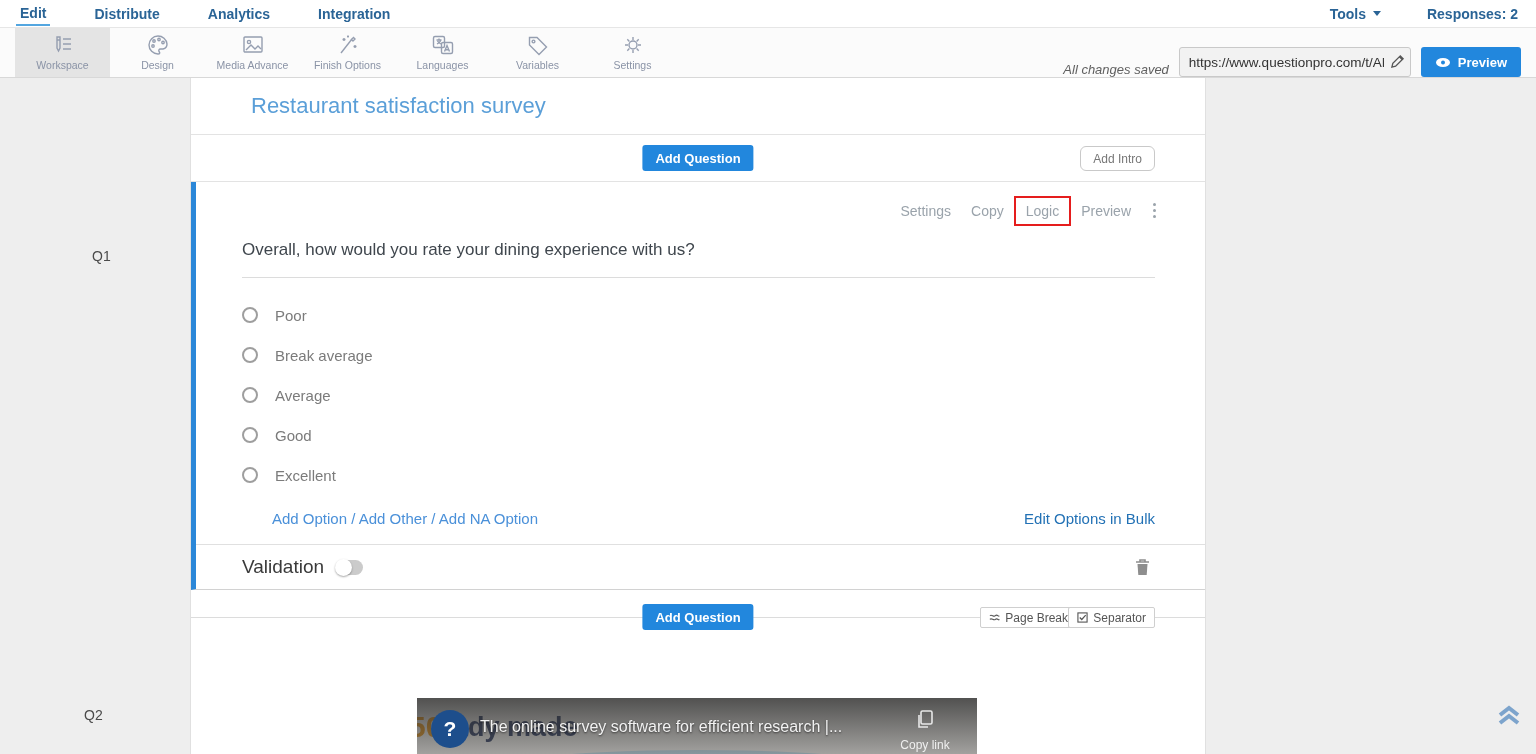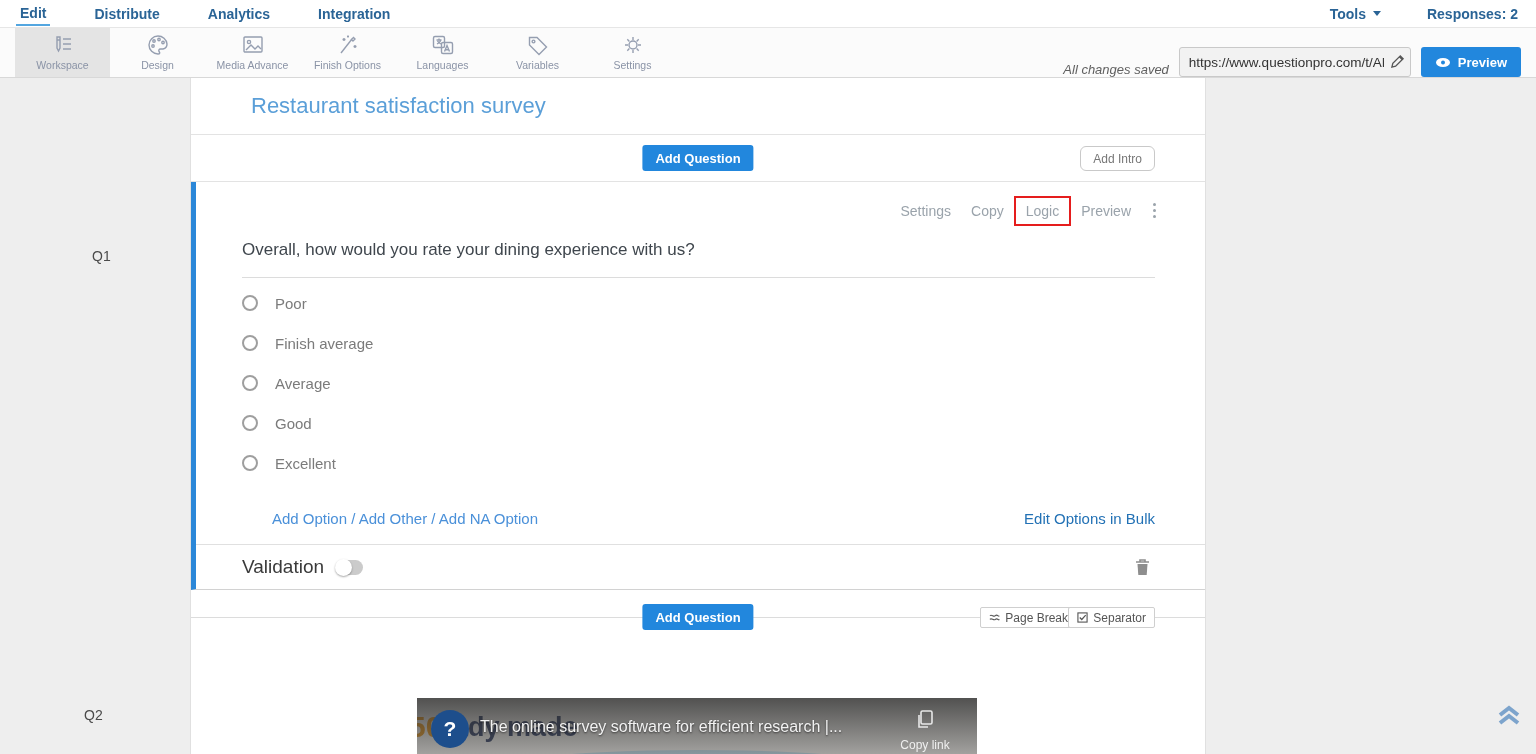--- a/index.html
+++ b/index.html
@@ -50,21 +50,21 @@
   .qcard { position:relative; height:408px; border-left:5px solid #2b87d8; border-bottom:1px solid #d2d2d2; }
   .q-actions { position:absolute; top:19px; right:47px; display:flex; align-items:center; gap:20px; }
   .q-action { font-size:14px; color:#9aa3ab; cursor:pointer; }
   .q-action.boxed { border:2px solid #e51d1d; padding:5px 10px; margin:-7px -10px; }
   .dots-menu { display:flex; flex-direction:column; gap:3px; cursor:pointer; padding:2px; }
   .dots-menu i { width:3px; height:3px; border-radius:50%; background:#9aa3ab; }
 
   .q-body { padding:58px 50px 0 46px; }
   .q-text { font-size:17px; color:#3f464d; padding-bottom:17px; border-bottom:1px solid #dcdcdc; cursor:text; }
   .opt-list { margin-top:17px; }
-  .opt { display:flex; align-items:flex-start; height:40px; cursor:pointer; }
+  .opt { display:flex; align-items:center; height:40px; cursor:pointer; }
   .radio { width:16px; height:16px; border:2px solid #9e9e9e; border-radius:50%; margin-right:17px; background:#fff; }
   .opt-label { font-size:15px; color:#7b7b7b; }
   .links-row { display:flex; justify-content:space-between; margin-top:15px; }
   .add-links { margin-left:30px; font-size:15px; color:#4a90d9; }
   .add-links span { cursor:pointer; }
   .add-links .sep { cursor:default; }
   .bulk-link { font-size:15px; color:#2271b5; cursor:pointer; }
 
   .validation-row { position:absolute; left:0; right:0; bottom:0; height:45px; border-top:1px solid #e0e0e0;
      display:flex; align-items:center; padding:0 55px 0 46px; }
@@ -228,21 +228,21 @@
       <div class="q-body">
         <div class="q-text">Overall, how would you rate your dining experience with us?</div>
 
         <div class="opt-list">
           <div class="opt">
             <span class="radio"></span>
             <span class="opt-label">Poor</span>
           </div>
           <div class="opt">
             <span class="radio"></span>
-            <span class="opt-label">Finish average</span>
+            <span class="opt-label">Break average</span>
           </div>
           <div class="opt">
             <span class="radio"></span>
             <span class="opt-label">Average</span>
           </div>
           <div class="opt">
             <span class="radio"></span>
             <span class="opt-label">Good</span>
           </div>
           <div class="opt">

